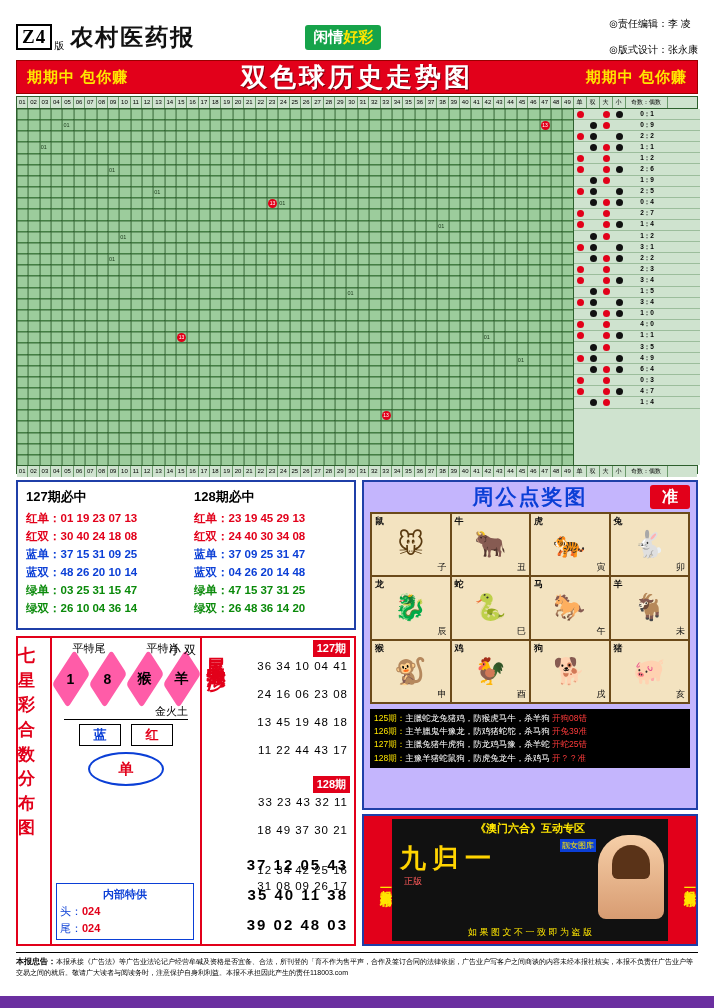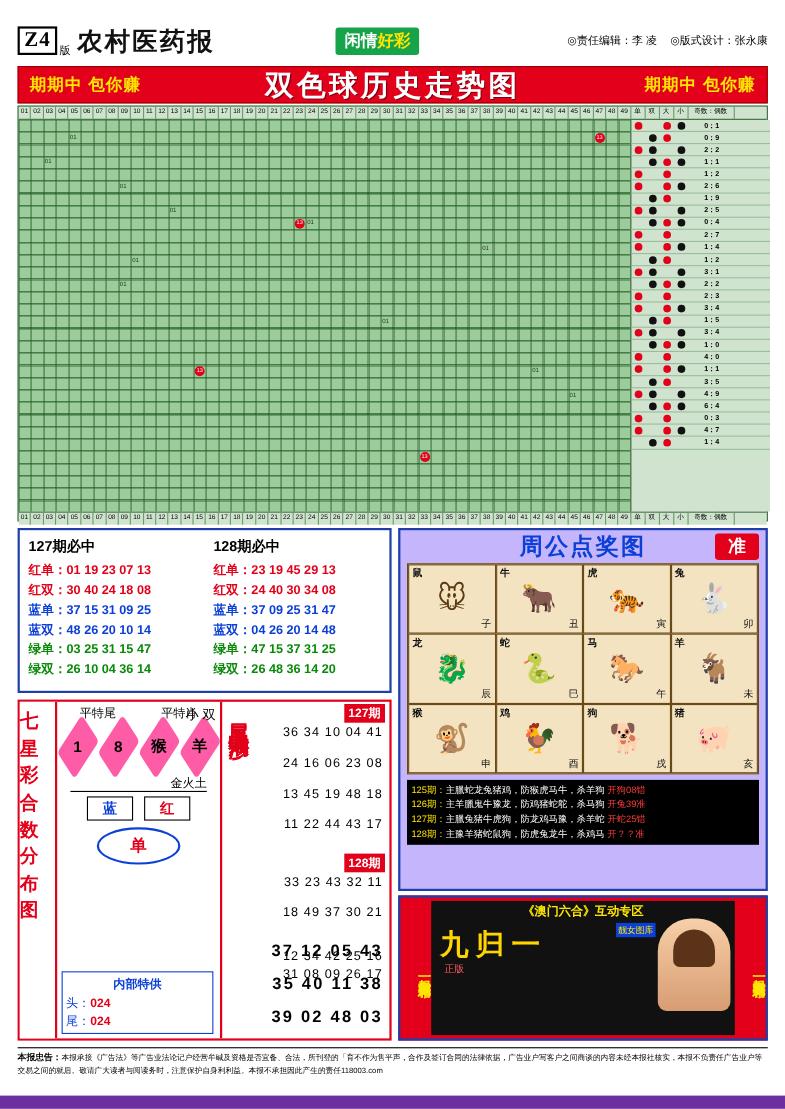--- a/index.html
+++ b/index.html
@@ -6,21 +6,21 @@
   body{width:714px;height:1008px;background:#ffffff;font-family:"Liberation Sans","DejaVu Sans",sans-serif;position:relative;overflow:hidden;}
   .page{position:relative;width:628px;height:1008px;background:#fff;}
 
   
   .masthead{position:absolute;left:16px;top:18px;width:682px;height:38px;display:flex;align-items:center;}
   .mh-z4{border:2px solid #000;font-weight:bold;font-size:19px;padding:0px 4px;font-family:"Liberation Serif",serif;background:#fff;color:#000;letter-spacing:1px;}
   .mh-ban{font-size:10px;margin-left:2px;color:#000;align-self:flex-end;padding-bottom:3px;}
   .mh-title{font-size:23px;font-weight:bold;margin-left:6px;letter-spacing:2px;font-family:"DejaVu Sans",sans-serif;color:#111;}
   .mh-badge{margin-left:110px;background:#16a34a;color:#fff;font-size:15px;font-weight:bold;padding:3px 8px;border-radius:3px;display:flex;align-items:center;}
   .mh-badge .r{color:#ffe600;}
-  .mh-right{margin-left:auto;font-size:10px;color:#000;display:flex;gap:12px;}
+  .mh-right{margin-left:auto;font-size:10px;color:#000;display:flex;gap:12px;flex-direction:column;}
 
   
   .titlebar{position:absolute;left:16px;top:60px;width:682px;height:34px;background:#e2001a;border:1px solid #900;display:flex;align-items:center;justify-content:space-between;padding:0 10px;box-sizing:border-box;}
   .tb-side{color:#ffe600;font-size:15px;font-weight:bold;letter-spacing:1px;}
   .tb-main{color:#ffffff;font-size:26px;font-weight:bold;letter-spacing:3px;text-shadow:1px 1px 0 #7a0010;}
 
   
   .chart{position:absolute;left:16px;top:96px;width:682px;height:378px;background:#8fbf8f;border:1px solid #2d5f2d;box-sizing:border-box;}
   .chart-head,.chart-foot{display:flex;height:11px;font-size:6px;line-height:11px;color:#000;background:#cfe3cf;border-bottom:1px solid #2d5f2d;}
   .chart-foot{border-bottom:none;border-top:1px solid #2d5f2d;}
@@ -781,20 +781,21 @@
   </div>
 
   <div class="ad">
     <div class="ad-side">一起看 更精彩</div>
     <div class="ad-mid">
       <div class="ad-band">《澳门六合》互动专区</div>
       <div class="ad-big">九 归 一</div>
       <div class="ad-sub">正版</div>
       <div class="ad-tag">靓女图库</div>
       <div class="ad-girl"></div>
+      <div class="ad-note">如 果 图 文 不 一 致 即 为 盗 版</div>
     </div>
     <div class="ad-side">一起看 更精彩</div>
   </div>
 
   <div class="lot">
     <div class="lot-title">七星彩合数分布图</div>
     <div class="lot-mid">
       <div class="pt-row">
         <span>平特尾</span>
         <span>平特肖</span>

